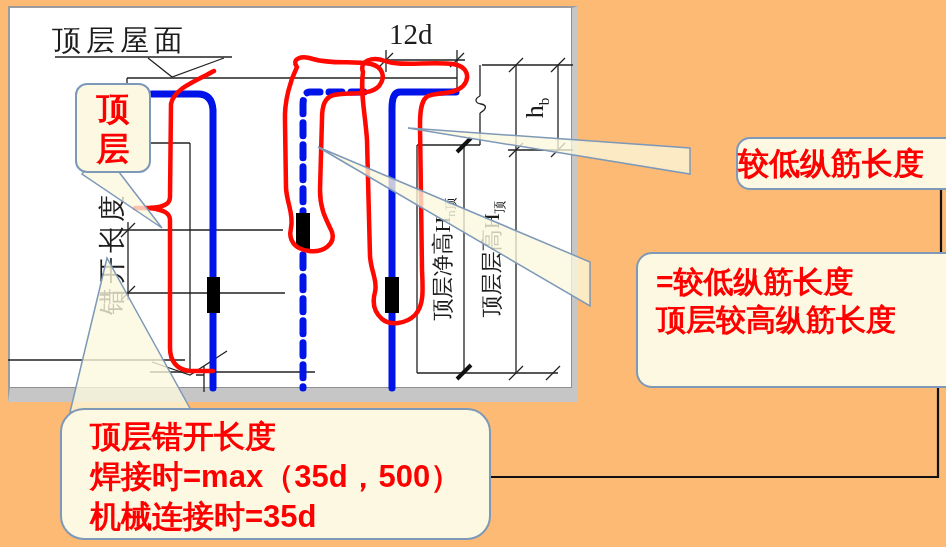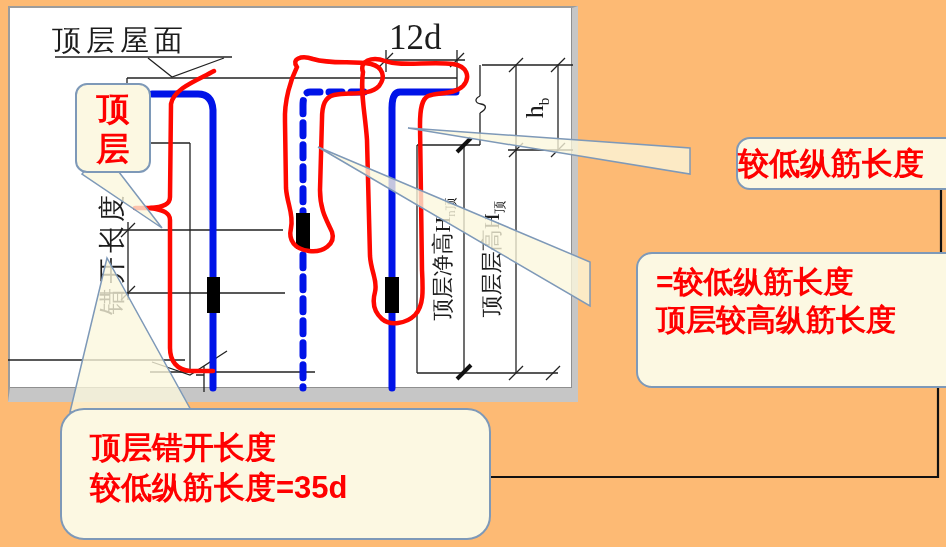--- a/index.html
+++ b/index.html
@@ -21,21 +21,21 @@
   .callout{box-sizing:border-box;background:#FCF8E2;border:2px solid #7E99B8;z-index:4;
            color:#FF0000;font-weight:bold;white-space:nowrap;margin-left:48px;}
   #box-top-layer{left:27px;top:83px;width:76px;height:90px;border-radius:12px;
                  font-size:33px;line-height:40px;text-align:center;padding-top:4px;}
   #box-top-layer .inner{width:40px;margin:0 auto;white-space:normal;}
   #box-lower-bar{left:688px;top:137px;width:229px;height:53px;border-radius:14px;
                  font-size:31px;line-height:49px;text-align:left;}
   #box-higher-bar{left:588px;top:252px;width:330px;height:136px;border-radius:16px;
                   font-size:30px;line-height:38px;padding:9px 0 0 18px;}
   #box-stagger{left:12px;top:408px;width:431px;height:132px;border-radius:24px;
-               font-size:31px;line-height:40px;padding:18px 0 0 28px;}
+               font-size:31px;line-height:40px;padding:7px 0 0 28px;}
 </style>
 </head>
 <body>
 
 <div id="stage">
 
   <div id="frame" class="abs"></div>
 
   <svg id="diagram-svg" class="abs layer" viewBox="0 0 946 547">
     <g stroke="#222" stroke-width="1.3" fill="none">
@@ -73,21 +73,21 @@
     <g stroke="#FF0800" stroke-width="4.5" fill="none" stroke-linecap="round" stroke-linejoin="round">
       <path d="M214,71 C198,80 174,88 171,104 L170,197 C170,204 164,207 150,208 C164,210 170,213 170,220 L170,348 C170,361 177,370 190,371 L213,371"></path>
       <path d="M135,208 L152,208"></path>
       <path d="M297,67 C291,59 301,55 313,59 C333,65 353,60 371,64 C383,67 386,77 379,86 C370,96 350,92 334,95 C325,97 322,105 322,119 L320,190 C320,212 328,222 332,232 C336,244 323,253 309,251 C295,249 288,241 291,228 C294,214 287,204 286,188 L285,122 C284,100 291,79 297,67"></path>
       <path d="M363,72 C359,61 372,56 385,61 C401,67 430,61 453,64 C467,66 471,77 463,86 C454,95 437,92 428,96 C422,99 420,108 420,125 L422,270 C423,290 424,306 415,315 C406,324 390,326 382,319 C374,312 372,303 375,292 C378,281 371,272 370,256 L367,140 C365,112 360,92 363,72"></path>
     </g>
   </svg>
 
   <div class="abs cad" style="left:52px;top:21px;font-size:29px;letter-spacing:5px;">顶层屋面</div>
   <div class="abs cad rot" style="left:44px;top:238px;width:130px;height:30px;font-size:27px;letter-spacing:4px;">错开长度</div>
-  <div class="abs cad" style="left:389px;top:18px;font-size:35px;">12d</div>
+  <div class="abs cad" style="left:389px;top:18px;font-size:29px;">12d</div>
   <div class="abs cad rot" style="left:512px;top:94px;width:44px;height:28px;font-size:26px;"><span>h</span><sub>b</sub></div>
   <div class="abs cad rot" style="left:361px;top:246px;width:160px;height:26px;font-size:22px;"><span>顶层净高H</span><sub>n顶</sub></div>
   <div class="abs cad rot" style="left:410px;top:246px;width:160px;height:26px;font-size:22px;"><span>顶层层高H</span><sub>顶</sub></div>
 
   <svg id="overlay-svg" class="abs layer" viewBox="0 0 946 547">
     <g fill="rgba(251,247,221,0.78)" stroke="#7E99B8" stroke-width="1.5">
       <polygon points="107,258 70,412 192,412"></polygon>
       <polygon points="318,147 590,262 590,306"></polygon>
       <polygon points="408,128 690,148 690,174"></polygon>
       <polygon points="102,150 82,174 162,228"></polygon>
@@ -110,16 +110,17 @@
     <div>较低纵筋长度</div>
   </div>
 
   <div id="box-higher-bar" class="abs callout">
     <div>=较低纵筋长度</div>
     <div>顶层较高纵筋长度</div>
   </div>
 
   <div id="box-stagger" class="abs callout">
     <div>顶层错开长度</div>
-    <div>较低纵筋长度=35d</div>
+    <div>焊接时=max（35d，500）</div>
+    <div>机械连接时=35d</div>
   </div>
 
 </div>
 
 </body></html>

